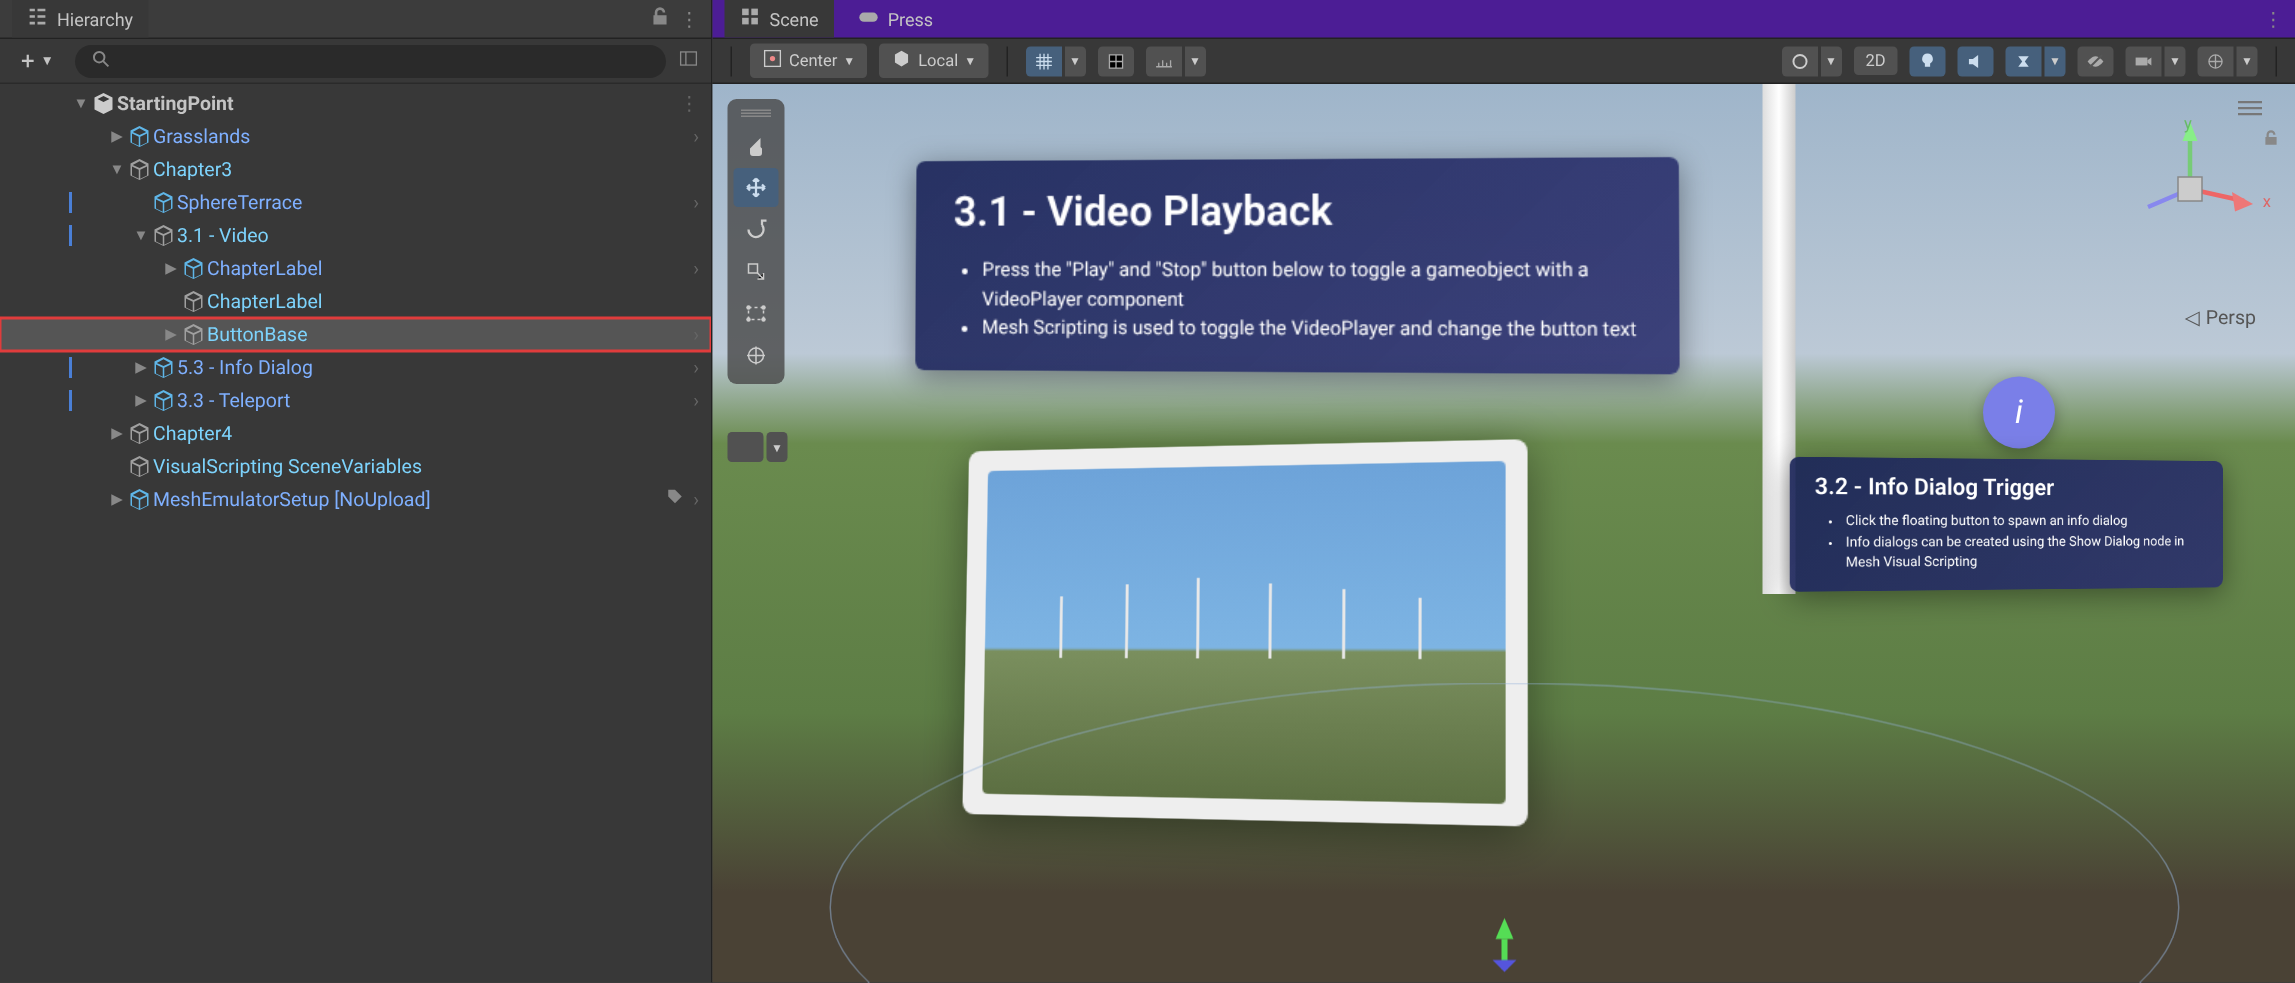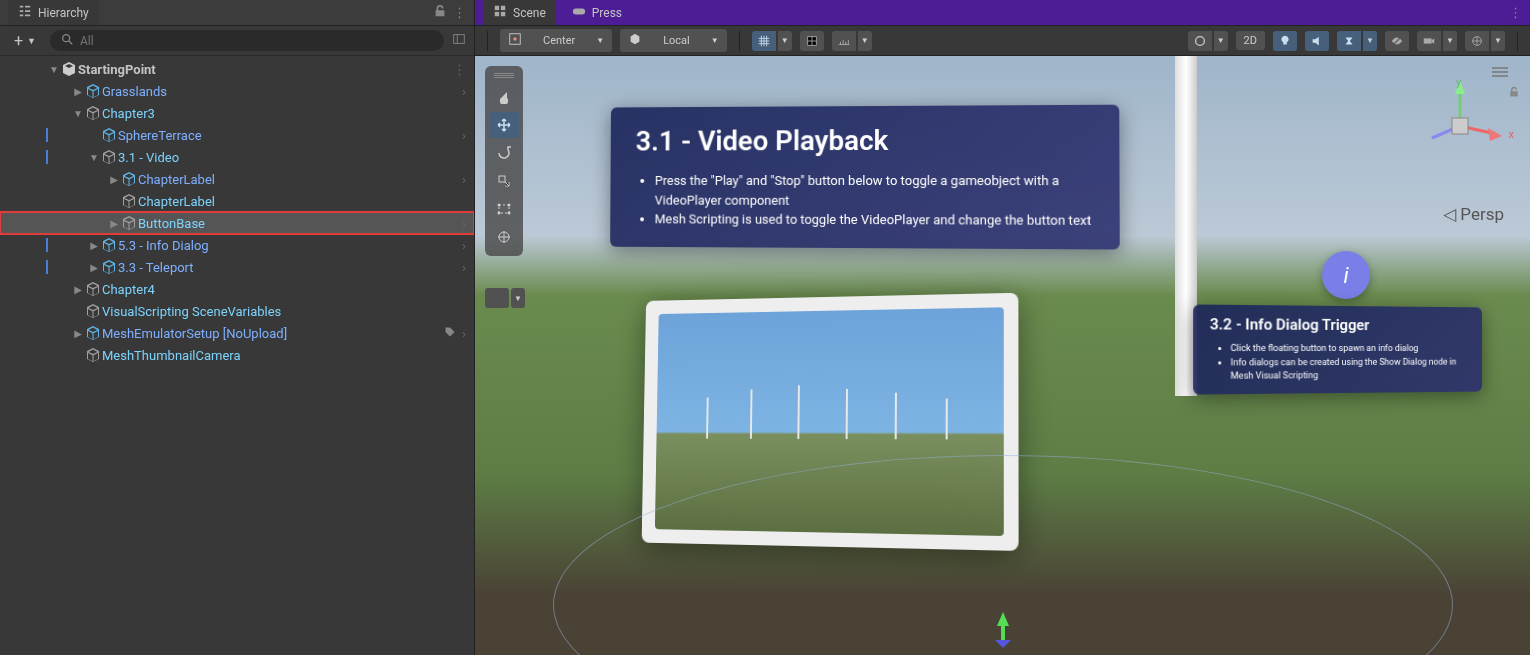--- a/index.html
+++ b/index.html
@@ -37,21 +37,21 @@
 .label-blue { color: #7fb0ff; }
 .row-trailing { margin-left: auto; color: #666; }
 
 
 .scene-panel { flex: 1; background: #3c3c3c; display: flex; flex-direction: column; }
 .scene-tabs { display: flex; align-items: center; height: 26px; padding: 0 8px; border-bottom: 1px solid #222; background: #4c1d95; gap: 6px; }
 .scene-tab { padding: 4px 10px; display: flex; align-items: center; gap: 6px; font-size: 12px;}
 .scene-tab.active { background: #383838; }
 
 .scene-toolbar { display: flex; align-items: center; height: 30px; padding: 4px 8px; gap: 8px; background: #383838; border-bottom: 1px solid #222; }
-.tbtn { display:flex; align-items:center; background: #515151; border-radius: 3px; padding: 3px 8px; gap: 21px; font-size: 11px; color:#ccc; cursor:pointer; }
+.tbtn { display:flex; align-items:center; background: #515151; border-radius: 3px; padding: 3px 8px; gap: 4px; font-size: 11px; color:#ccc; cursor:pointer; }
 .tbtn-icon { width:24px; height:20px; padding:0; justify-content:center;}
 .tbtn-group { display: flex; gap: 2px; }
 .tbtn-group .tbtn { border-radius: 0; }
 .tbtn-group .tbtn:first-child { border-radius: 3px 0 0 3px; }
 .tbtn-group .tbtn:last-child { border-radius: 0 3px 3px 0; }
 .tbtn.active { background: #46607c; }
 .toolbar-spacer { flex: 1; }
 .vdiv { width:1px; height:20px; background:#222; margin:0 4px;}
 
 .scene-viewport { flex: 1; position: relative; background: linear-gradient(to bottom, #9fb5ca 0%, #bcc9d6 30%, #6a8b4e 40%, #5d7d45 70%, #4a4235 90%); overflow: hidden; }
@@ -73,21 +73,21 @@
 .video-frame { position: absolute; left: 160px; top: 240px; width: 380px; height: 250px; background: #eee; border-radius: 8px; padding: 14px; transform: perspective(1000px) rotateY(-10deg) rotateX(3deg); box-shadow: 0 6px 30px rgba(0,0,0,.4);}
 .video-inner { width:100%; height:100%; border-radius:4px; background: linear-gradient(to bottom, #6da3d9 0%, #7db4e3 55%, #7a8f5e 56%, #5c6f42 100%); position:relative;}
 .turbine { position:absolute; bottom:42%; width:2px; background:#e8e8e8; }
 .turbine::after{content:"";position:absolute;top:-6px;left:-5px;width:12px;height:12px;}
 
 .info-bubble { position:absolute; right:160px; top:195px; width:48px; height:48px; border-radius:50%; background:#7a7fe8; display:flex; align-items:center; justify-content:center; color:white; font-style:italic; font-family:serif; font-size:22px; box-shadow:0 3px 10px rgba(0,0,0,.3);}
 
 .tower { position:absolute; left:700px; top:0; width:22px; height:340px; background:linear-gradient(to right, #ddd, #fff, #ccc); }
 
 .gizmo-persp { position: absolute; right: 20px; top: 20px; width: 100px; height: 100px; }
-.persp-label { position: absolute; right: 26px; top: 148px; font-size: 17px; color: #555; }
+.persp-label { position: absolute; right: 26px; top: 148px; font-size: 13px; color: #555; }
 
 .icon-svg { width: 14px; height: 14px; }
 
 .floor-ring { position: absolute; bottom: -100px; left: 50%; transform: translateX(-50%); width: 900px; height: 300px; border: 1px solid rgba(150,180,220,.5); border-radius: 50%; }
 </style>
 </head>
 <body>
 
 <div class="hierarchy-panel">
   <div class="panel-header">
@@ -114,21 +114,20 @@
       <span style="font-size:16px;">+</span>
       <span style="font-size:9px;">▼</span>
     </div>
     <div class="search-box">
       <span>
         <svg class="icon-svg" viewBox="0 0 16 16">
             <circle cx="7" cy="7" r="4" fill="none" stroke="#888" stroke-width="1.5"></circle>
             <path stroke="#888" stroke-width="1.5" d="M10 10l4 4"></path>
           </svg>
       </span>
-      <input class="search-input" placeholder="All" style="">
     </div>
     <span style="color:#888;">
       <svg class="icon-svg" viewBox="0 0 16 16">
           <rect x="2" y="3" width="12" height="10" fill="none" stroke="#888"></rect>
           <path stroke="#888" d="M6 3v10"></path>
         </svg>
     </span>
   </div>
 
   <div class="tree">
@@ -253,29 +252,20 @@
           <span class="go-icon cube-blue">
             <svg width="16" height="16" viewBox="0 0 16 16">
               <path d="M8 1l6 3v8l-6 3-6-3V4l6-3zm0 1.5L3.5 5 8 7l4.5-2L8 2.5zM3 6v6l4.5 2.2V8.2L3 6zm10 0l-4.5 2.2V14.2L13 12V6z"></path>
             </svg>
           </span>
           <span class="label-blue">MeshEmulatorSetup [NoUpload]</span>
           <span class="row-trailing"><svg width="12" height="12" viewBox="0 0 16 16">
               <path fill="#888" d="M2 2h6l6 6-6 6-6-6z"></path>
             </svg></span>
           <span class="row-trailing" style="margin-left:6px;">›</span>
-        </div>
-        <div class="tree-row indent-1">
-          <span class="foldout foldout-hidden">▶</span>
-          <span class="go-icon cube-gray">
-            <svg width="16" height="16" viewBox="0 0 16 16">
-              <path d="M8 1l6 3v8l-6 3-6-3V4l6-3zm0 1.5L3.5 5 8 7l4.5-2L8 2.5zM3 6v6l4.5 2.2V8.2L3 6zm10 0l-4.5 2.2V14.2L13 12V6z"></path>
-            </svg>
-          </span>
-          <span class="label-gray">MeshThumbnailCamera</span>
         </div>
       </div>
   </div>
 </div>
 
 <div class="scene-panel">
   <div class="scene-tabs">
     <div class="scene-tab active">
       <span>
         <svg class="icon-svg" viewBox="0 0 16 16">

